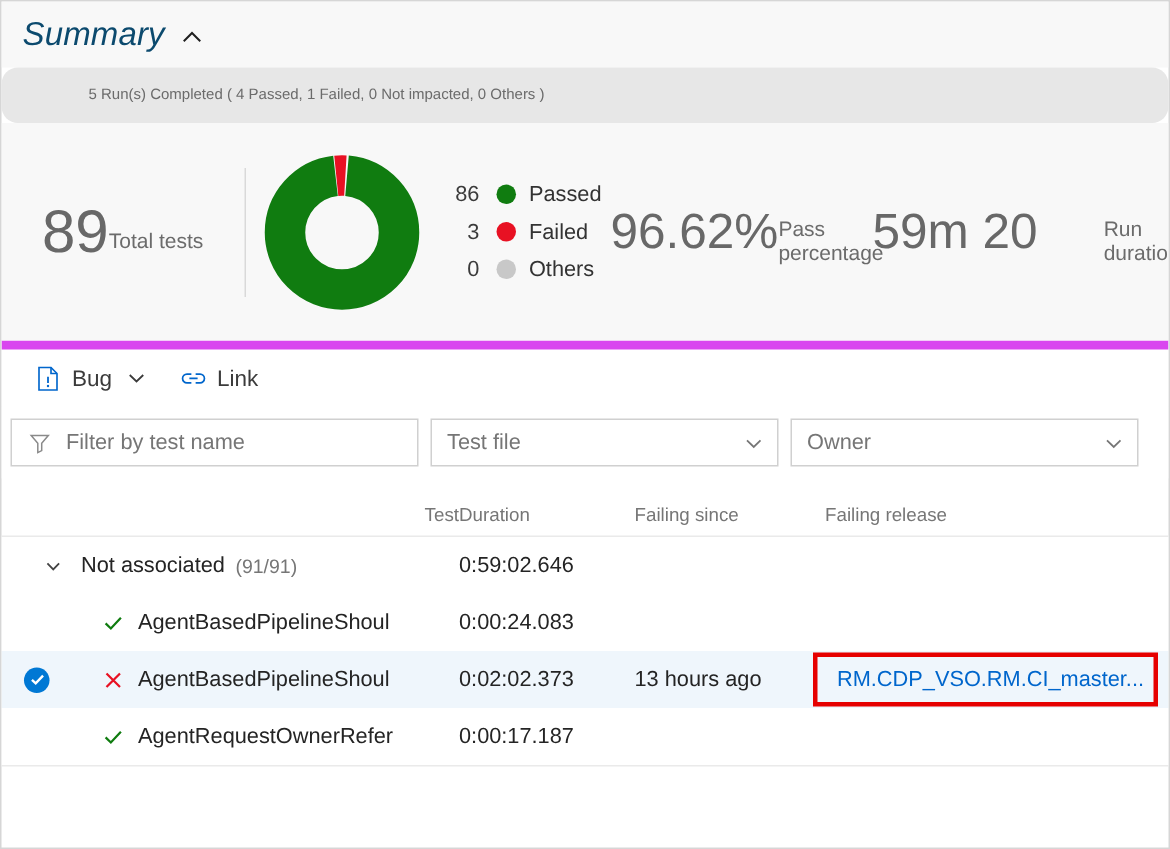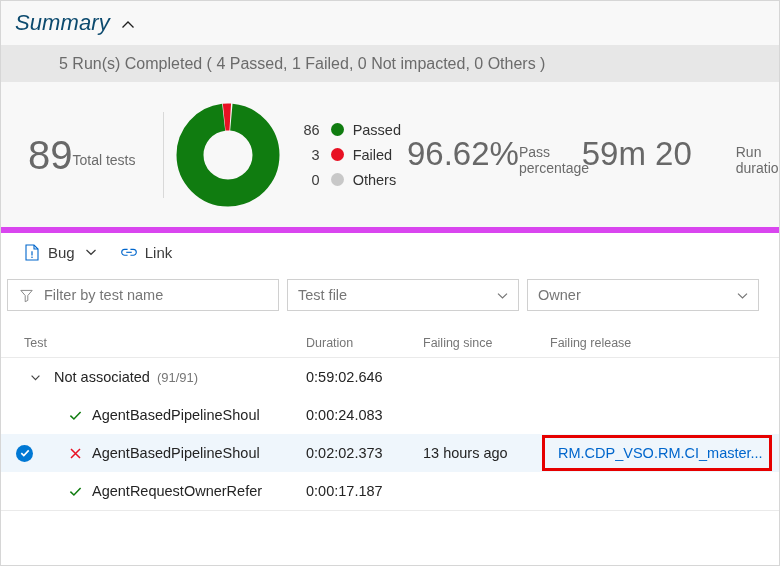--- a/index.html
+++ b/index.html
@@ -52,22 +52,23 @@
   .chevron-up svg { display:block; }
 
   
   .run-banner {
     height: 37px;
     background: #e7e7e7;
     display: flex;
     align-items: center;
     padding-left: 58px;
     box-sizing: border-box;
-    font-size: 16px;
+    font-size: 10px;
     color: #6b6b6b;
+    border-radius: 11px;
   }
 
   
   .stats-strip {
     height: 145px;
     background: #f8f8f8;
     display: flex;
     align-items: center;
     box-sizing: border-box;
     position: relative;
@@ -218,21 +219,21 @@
     border-bottom: 1px solid #eaeaea;
     padding-left: 23px;
     box-sizing: border-box;
     margin-top: 9px;
   }
   .th {
     font-size: 12.5px;
     color: #767676;
     box-sizing: border-box;
   }
-  .col-test { width: 282px; }
+  .col-test { width: 282px; text-align: right; }
   .col-duration { width: 117px; }
   .col-since { width: 127px; }
   .col-release { width: 200px; }
 
   .row {
     display: flex;
     align-items: center;
     height: 38px;
     padding-left: 23px;
     box-sizing: border-box;

